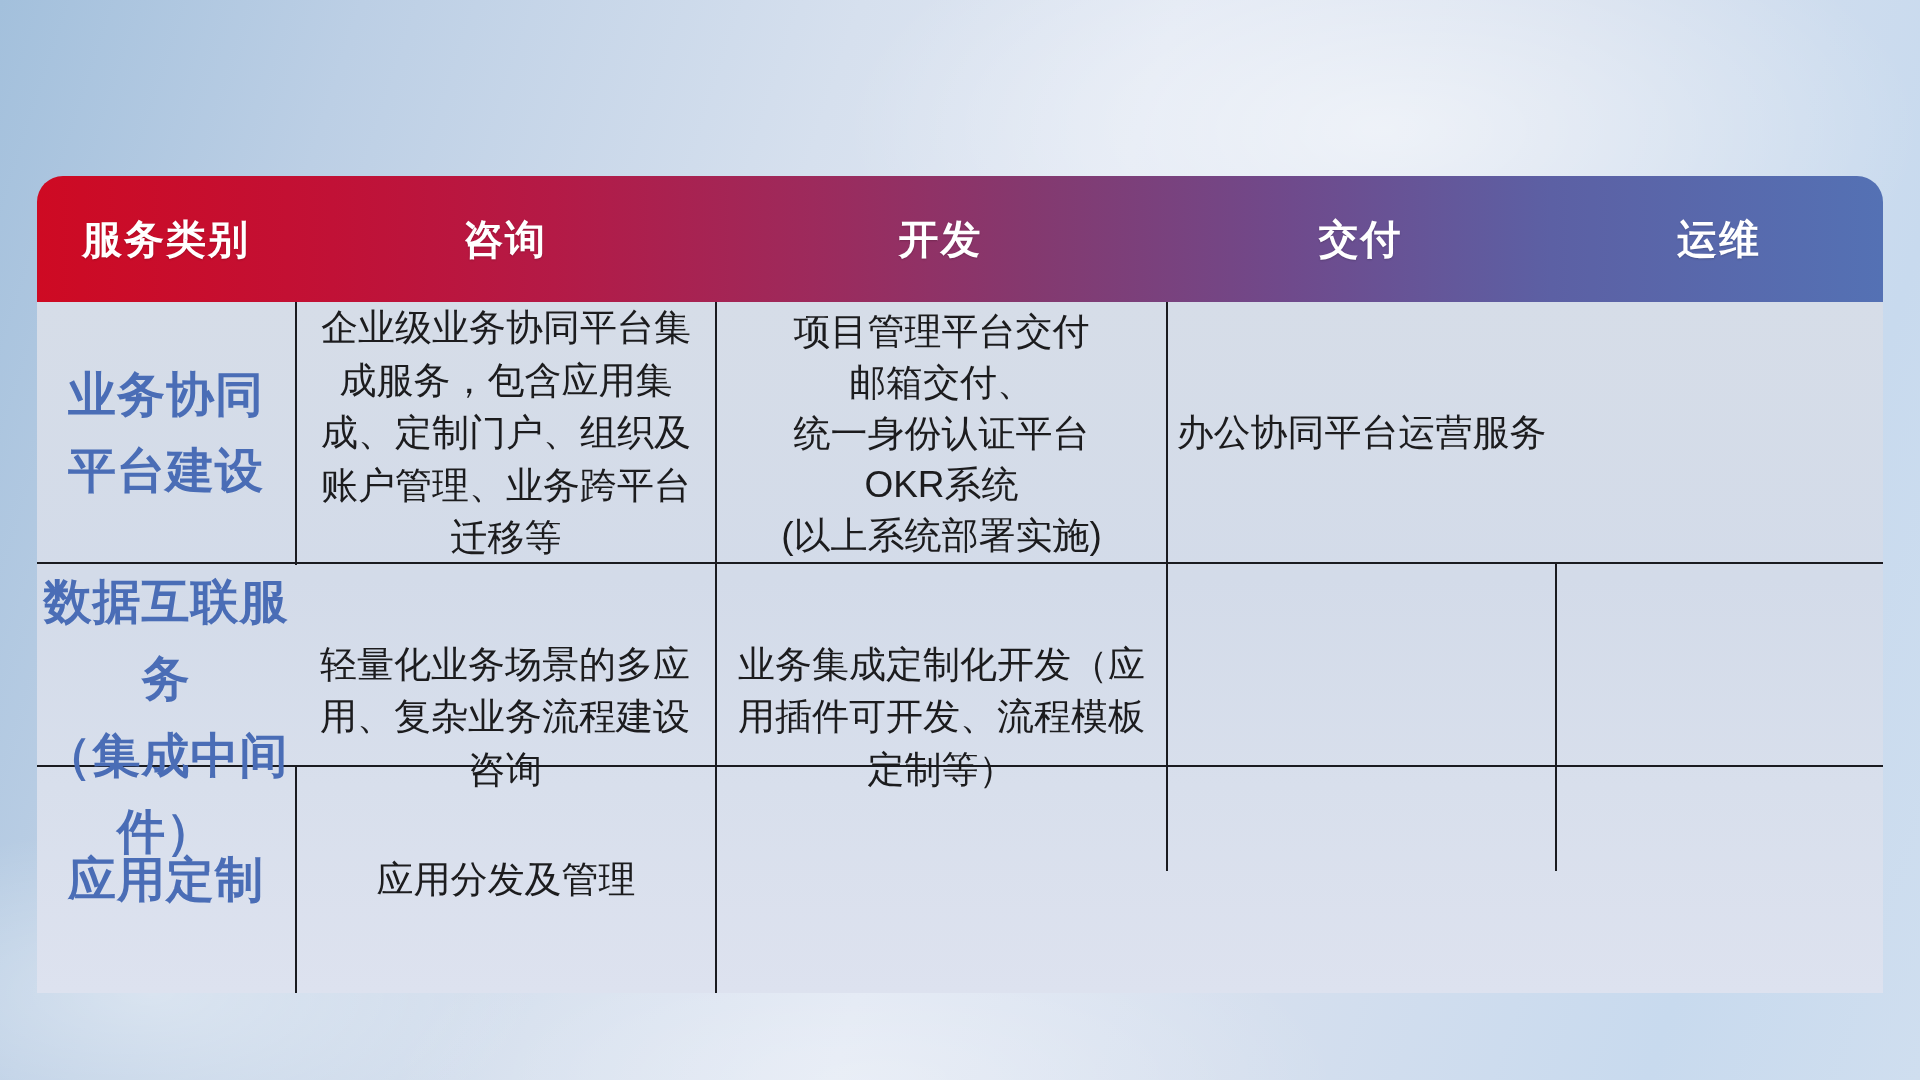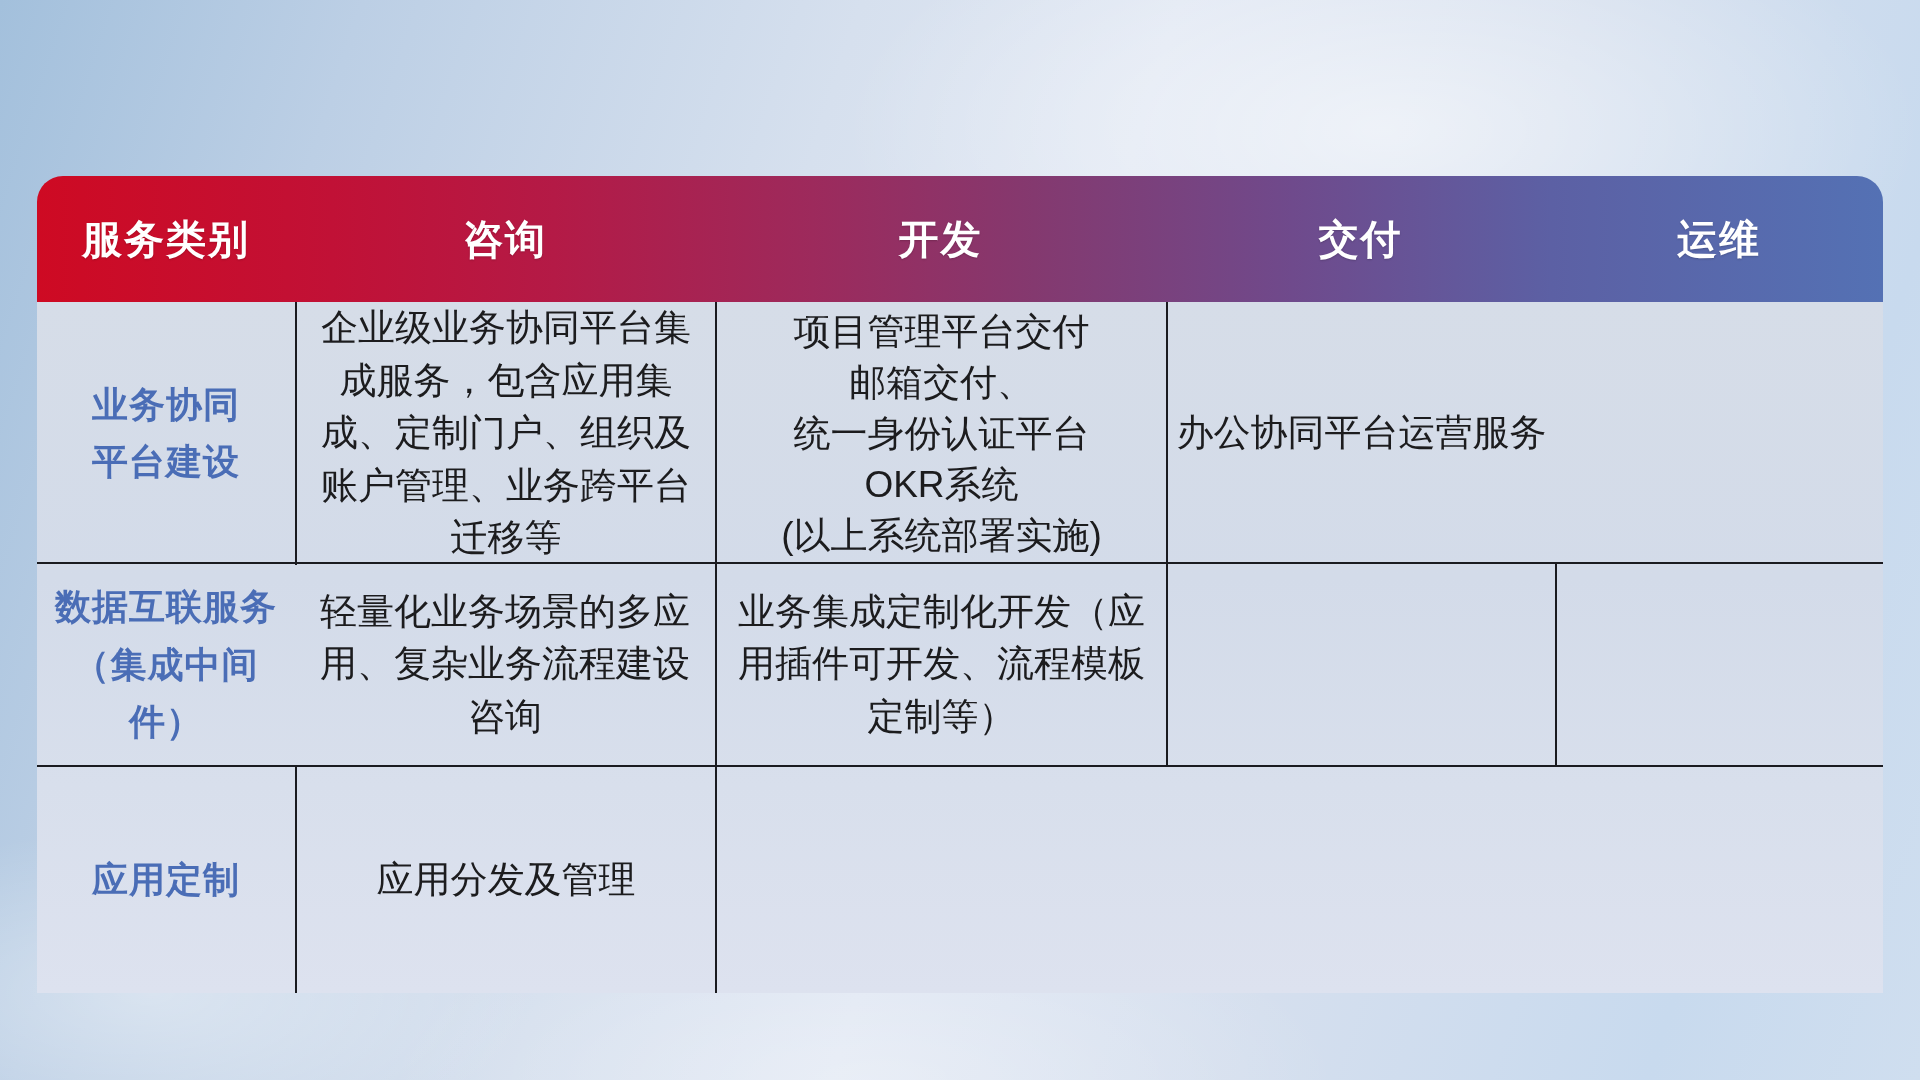--- a/index.html
+++ b/index.html
@@ -62,21 +62,21 @@
     text-align: center;
     white-space: pre-line;
     color: #1c1c1e;
     font-size: 37px;
     line-height: 1.42;
   }
   .cell.divided { border-left: 2px solid #1a1b20; }
 
   .cell.category {
     color: #4a6db6;
-    font-size: 36px;
+    font-size: 48px;
     font-weight: bold;
     line-height: 1.6;
     letter-spacing: 1px;
     padding: 0 2px;
   }
   .cell.consulting  { padding: 0 10px; }
   .cell.development { padding: 0 12px; }
   .cell.delivery    { padding: 0 10px; line-height: 1.38; }
   .cell.operations  { padding: 0 8px; }
 </style>

